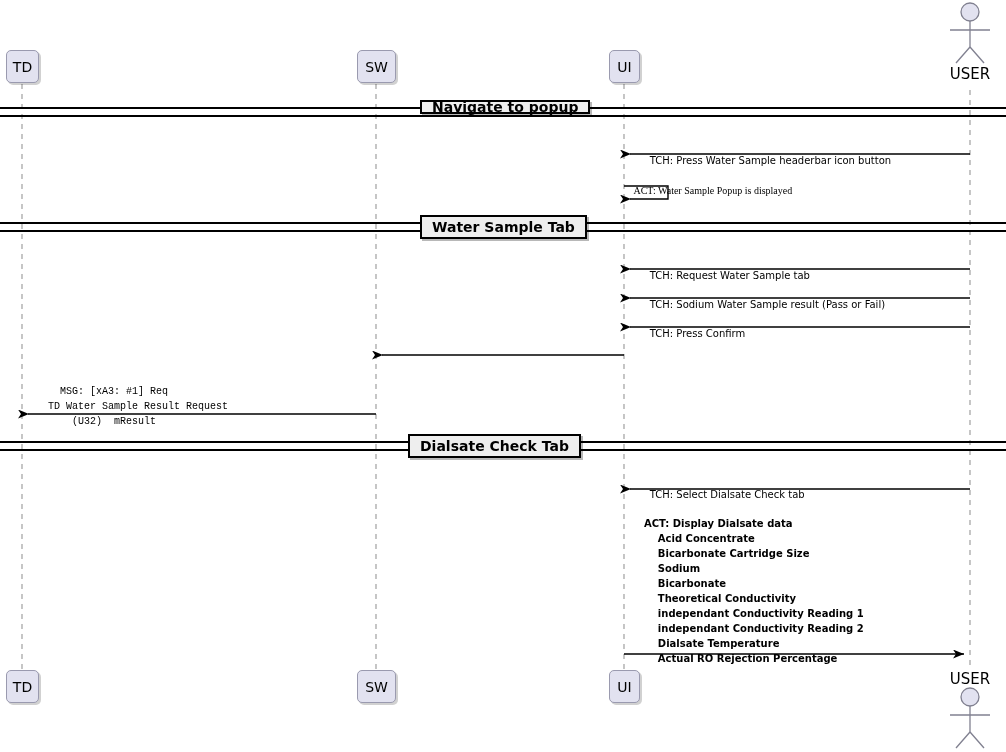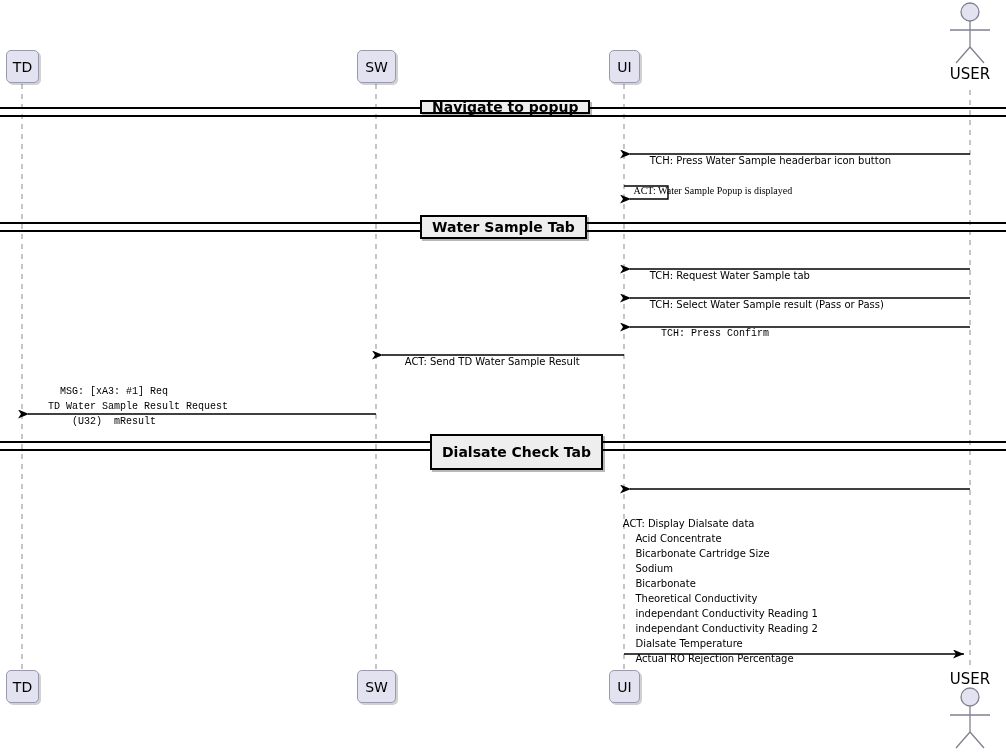--- a/index.html
+++ b/index.html
@@ -142,48 +142,48 @@
   <div class="actor-label" style="left:920px;top:670px;width:100px;">
     <span>USER</span>
   </div>
 
   <div class="divider-label" style="left:420px;top:100px;height:14px;">
     <span>Navigate to popup</span>
   </div>
   <div class="divider-label" style="left:420px;top:215px;height:24px;">
     <span>Water Sample Tab</span>
   </div>
-  <div class="divider-label" style="left:430px;top:434px;height:36px;justify-content:flex-end;">
+  <div class="divider-label" style="left:408px;top:434px;height:24px;justify-content:flex-end;">
     <span>Dialsate Check Tab</span>
   </div>
 
   <div class="msg-text" style="left:637px;top:138px;">
     <span>TCH: Press Water Sample headerbar icon button</span>
   </div>
   <div class="msg-text" style="left:624px;top:168px;font-family:Liberation Serif, serif;">
     <span>ACT: Water Sample Popup is displayed</span>
   </div>
   <div class="msg-text" style="left:637px;top:253px;">
     <span>TCH: Request Water Sample tab</span>
   </div>
   <div class="msg-text" style="left:637px;top:282px;">
-    <span>TCH: Select Water Sample result (Pass or Pass)</span>
+    <span>TCH: Sodium Water Sample result (Pass or Fail)</span>
   </div>
-  <div class="msg-text" style="left:637px;top:311px;font-family:Liberation Mono, monospace;">
+  <div class="msg-text" style="left:637px;top:311px;">
     <span>TCH: Press Confirm</span>
-  </div>
-  <div class="msg-text" style="left:392px;top:339px;">
-    <span>ACT: Send TD Water Sample Result</span>
   </div>
   <div class="msg-text" style="left:36px;top:369px;font-family:Liberation Mono, monospace;">
     <span>MSG: [xA3: #1] Req
   TD Water Sample Result Request
       (U32)  mResult</span>
   </div>
-  <div class="msg-text" style="left:610px;top:501px;">
+  <div class="msg-text" style="left:637px;top:472px;">
+    <span>TCH: Select Dialsate Check tab</span>
+  </div>
+  <div class="msg-text" style="left:630px;top:501px;font-weight:bold;">
     <span>ACT: Display Dialsate data
         Acid Concentrate
         Bicarbonate Cartridge Size
         Sodium
         Bicarbonate
         Theoretical Conductivity
         independant Conductivity Reading 1
         independant Conductivity Reading 2
         Dialsate Temperature
         Actual RO Rejection Percentage</span>

